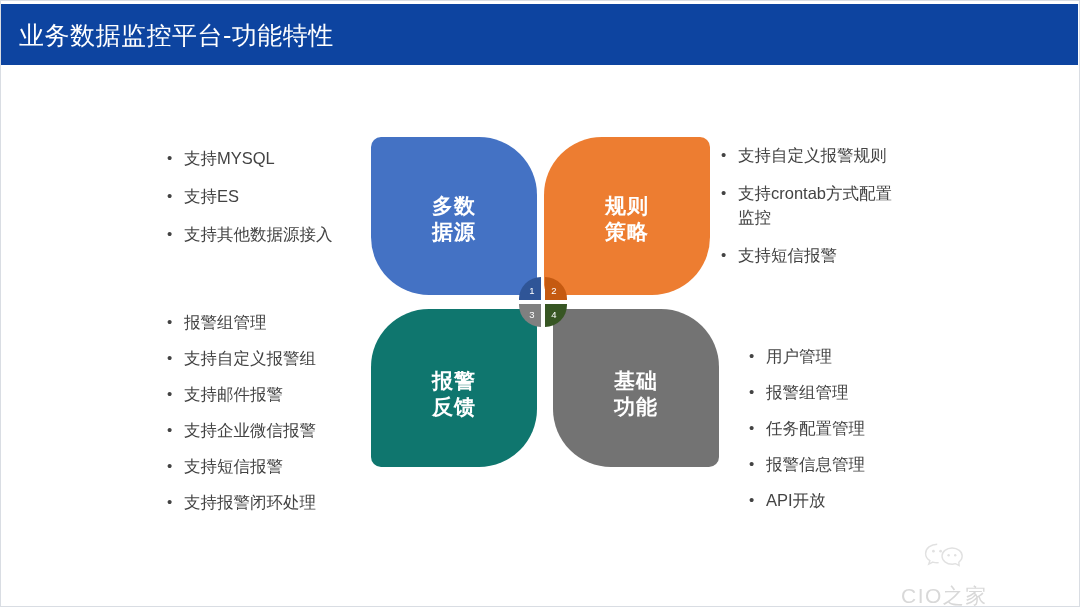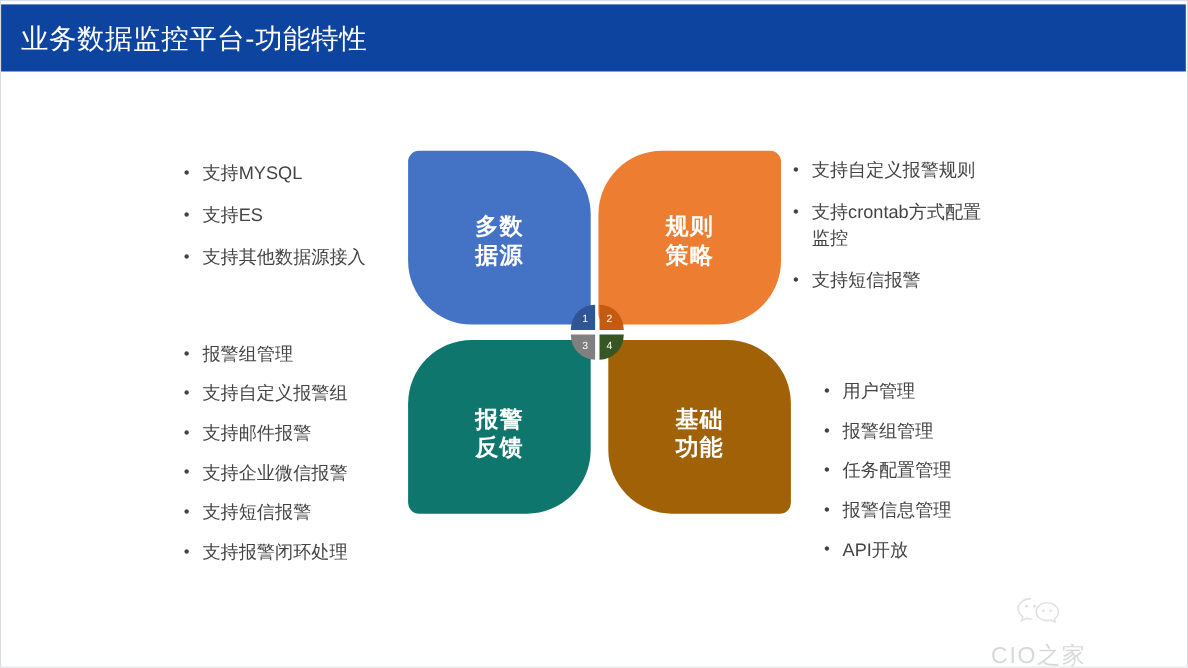--- a/index.html
+++ b/index.html
@@ -125,21 +125,21 @@
   }
   
   #quad-3 {
     left: 0; top: 172px;
     background: #0f766e;
     border-radius: 58px 10px 58px 10px;
   }
   
   #quad-4 {
     left: 182px; top: 172px;
-    background: #a16207;
+    background: #737373;
     border-radius: 10px 58px 10px 58px;
   }
 
   #quad-1 .quad-label,
   #quad-2 .quad-label { margin-top: 8px; }
   #quad-3 .quad-label,
   #quad-4 .quad-label { margin-top: 14px; }
 
   
   #badge-hub {

